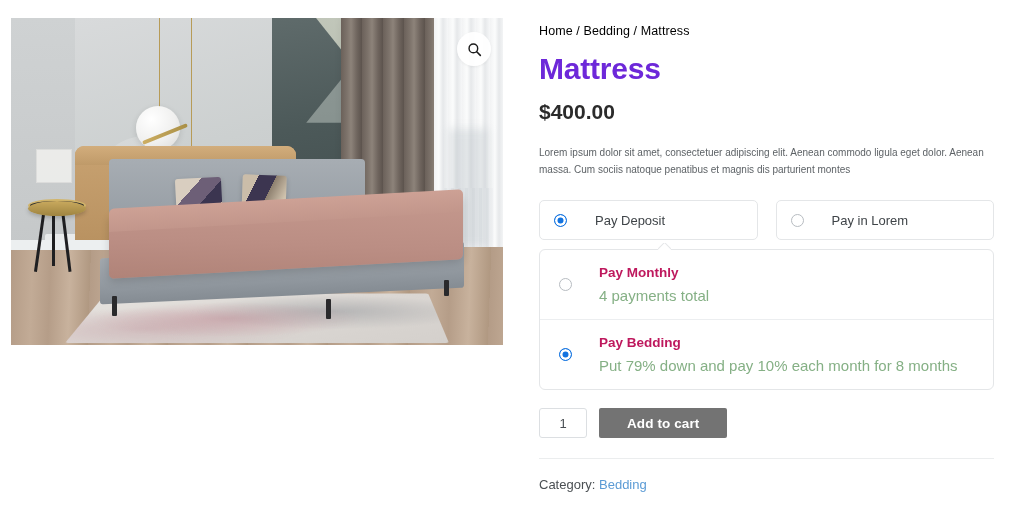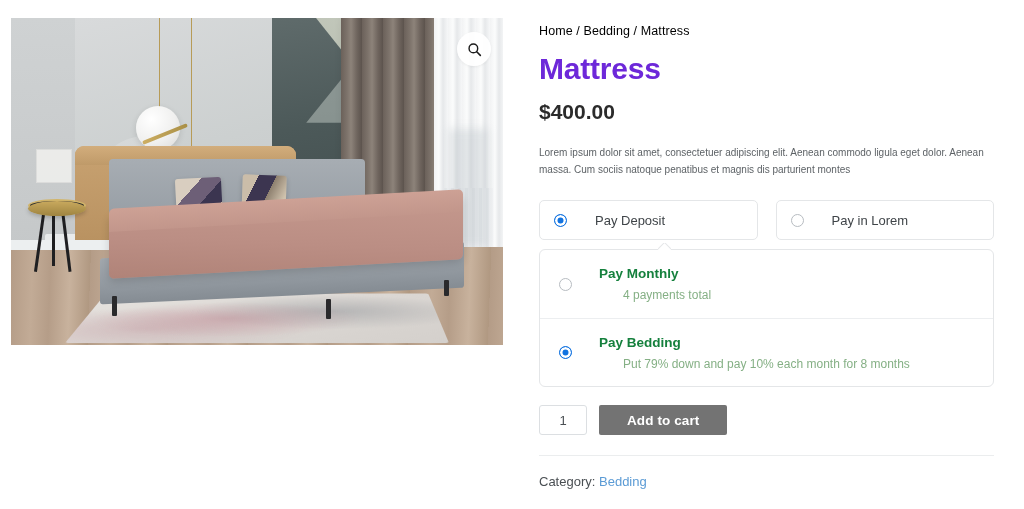--- a/index.html
+++ b/index.html
@@ -352,26 +352,25 @@
     cursor: pointer;
   }
   .plan + .plan {
     border-top: 1px solid #eceef0;
   }
   .plan-radio { margin-right: 27px; }
   .plan-text { display: flex; flex-direction: column; gap: 7px; }
   .plan-name {
     font-size: 13.5px;
     font-weight: bold;
-    color: #15803d;
+    color: #be185d;
   }
   .plan-note {
-    font-size: 12px;
+    font-size: 15px;
     color: #85b085;
-    margin-left: 24px;
   }
 
   
   .cart-row {
     display: flex;
     align-items: stretch;
     margin-bottom: 20px;
   }
   .qty {
     width: 48px; height: 30px;

